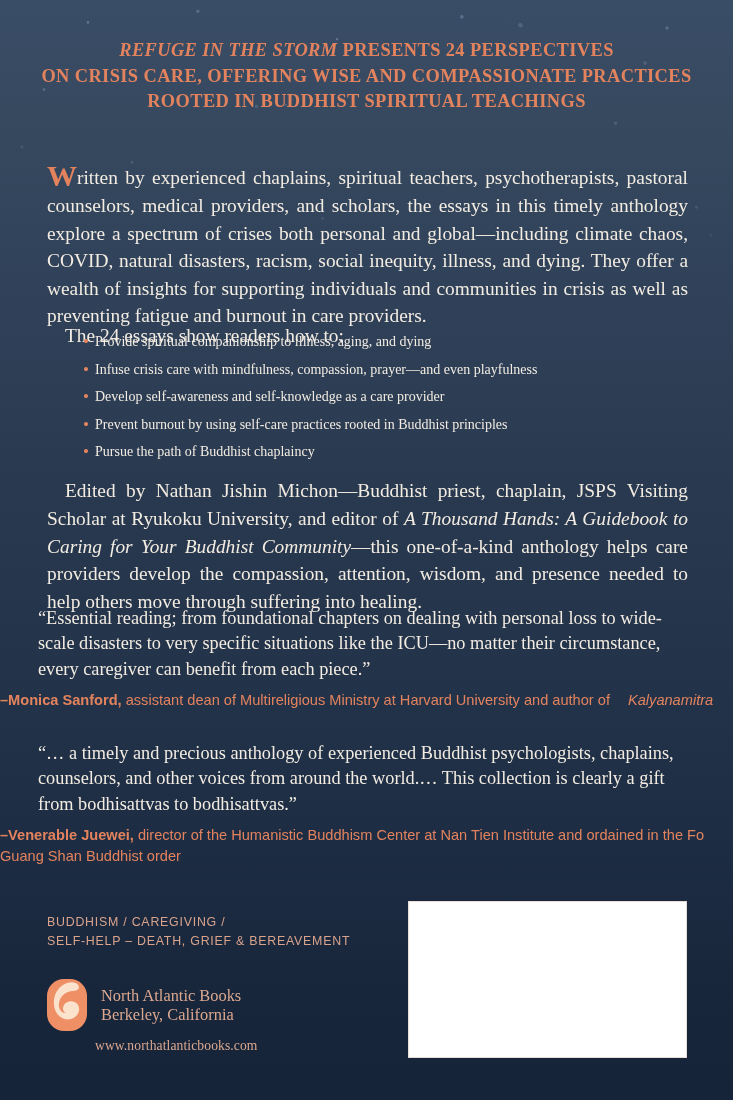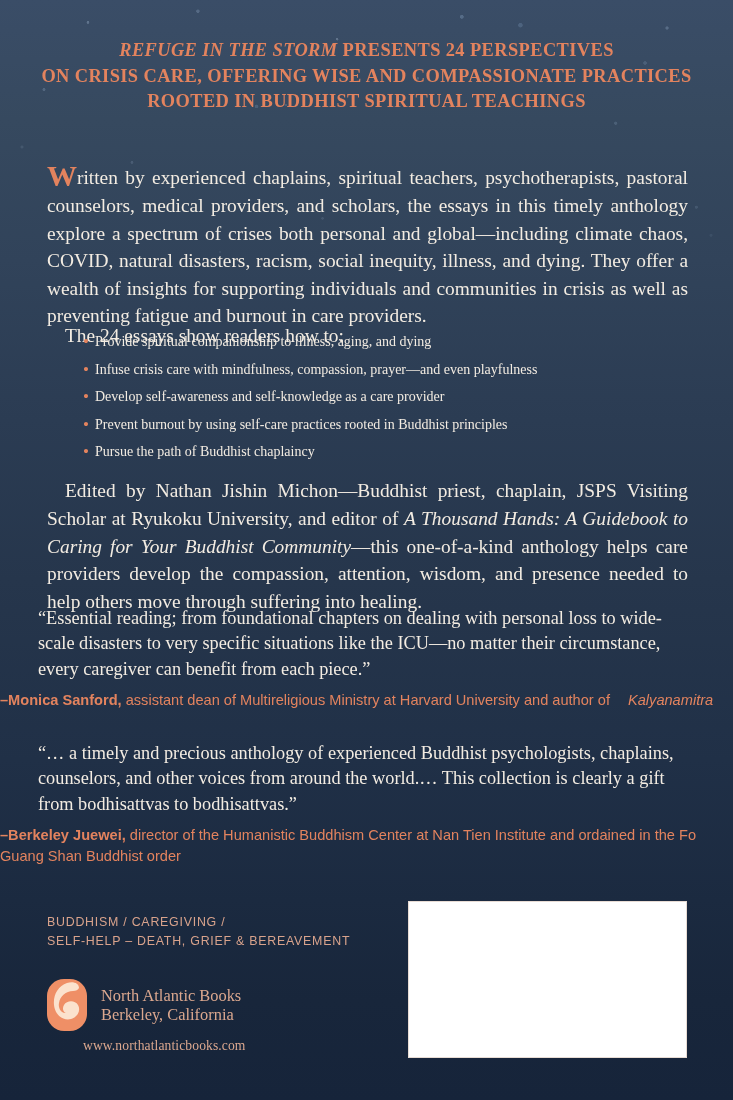--- a/index.html
+++ b/index.html
@@ -228,21 +228,21 @@
   .logo-mark svg { display: block; }
   .pub-name {
     margin-left: 14px;
     color: #dca88f;
     font-size: 16.4px;
     line-height: 19px;
     white-space: pre-line;
   }
   .pub-url {
     margin-top: 7px;
-    margin-left: 36px;
+    margin-left: 48px;
     color: #dca88f;
     font-size: 13.6px;
     letter-spacing: .1px;
   }
 
   .barcode-box {
     position: absolute;
     left: 408px;
     top: 901px;
     width: 277px;
@@ -280,21 +280,21 @@
 
     <p class="editor-copy"><span>Edited by Nathan Jishin Michon—Buddhist priest, chaplain, JSPS Visiting Scholar at Ryukoku University, and editor of </span><em>A Thousand Hands: A Guidebook to Caring for Your Buddhist Community</em><span>—this one-of-a-kind anthology helps care providers develop the compassion, attention, wisdom, and presence needed to help others move through suffering into healing.</span></p>
 
     <div class="blurb" id="blurb-1">
       <div class="quote">“Essential reading; from foundational chapters on dealing with personal loss to wide-scale disasters to very specific situations like the ICU—no matter their circumstance, every caregiver can benefit from each piece.”</div>
       <div class="attrib"><span class="who">–Monica Sanford,</span><span> assistant dean of Multireligious Ministry at Harvard University and author of </span><em>Kalyanamitra</em></div>
     </div>
 
     <div class="blurb" id="blurb-2">
       <div class="quote">“… a timely and precious anthology of experienced Buddhist psychologists, chaplains, counselors, and other voices from around the world.… This collection is clearly a gift from bodhisattvas to bodhisattvas.”</div>
-      <div class="attrib"><span class="who">–Berkeley Juewei,</span><span> director of the Humanistic Buddhism Center at Nan Tien Institute and ordained in the Fo Guang Shan Buddhist order</span><em></em></div>
+      <div class="attrib"><span class="who">–Venerable Juewei,</span><span> director of the Humanistic Buddhism Center at Nan Tien Institute and ordained in the Fo Guang Shan Buddhist order</span><em></em></div>
     </div>
 
     <div class="categories">
       <div>BUDDHISM / CAREGIVING /</div>
       <div>SELF-HELP – DEATH, GRIEF &amp; BEREAVEMENT</div>
     </div>
 
     <div class="publisher">
       <div class="pub-row">
         <div class="logo-mark">

